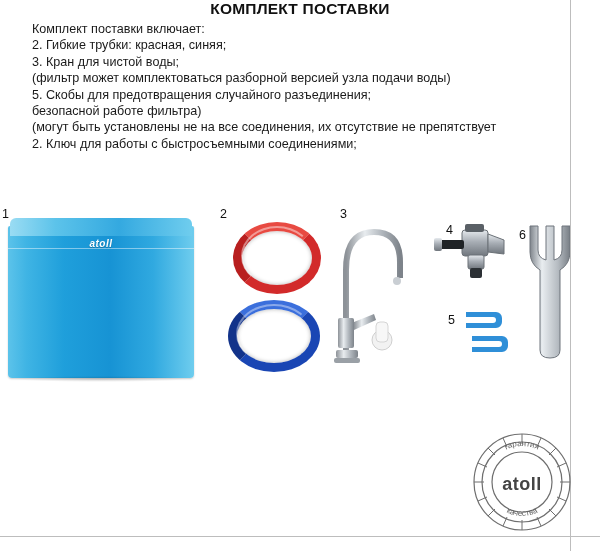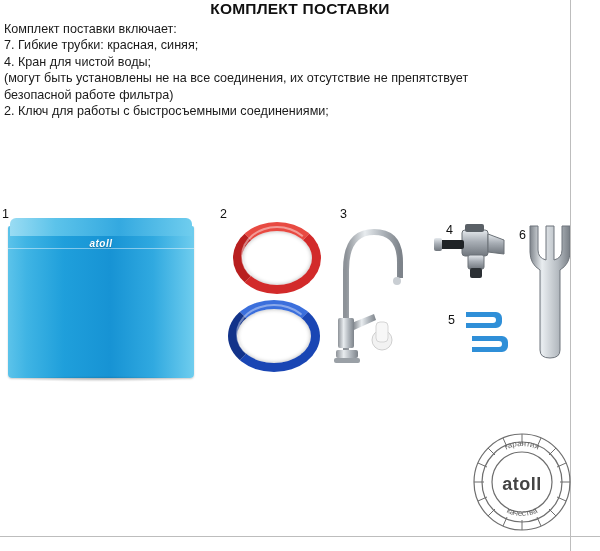--- a/index.html
+++ b/index.html
@@ -30,20 +30,21 @@
     position: absolute;
     top: 21px;
     left: 4px;
     width: 560px;
     font-size: 12.6px;
     line-height: 16.4px;
     color: #1a1a1a;
   }
   .textblock div {
     white-space: nowrap;
+    margin-left: 28px;
   }
   
   .num {
     position: absolute;
     font-size: 12.5px;
     color: #111;
   }
   
   .housing {
     position: absolute;
@@ -184,24 +185,26 @@
 </style>
 </head>
 <body>
 
 <div id="page">
 
   <div class="title">КОМПЛЕКТ ПОСТАВКИ</div>
 
   <div class="textblock">
     <div>Комплект поставки включает:</div>
-    <div>7. Гибкие трубки: красная, синяя;</div>
-    <div>4. Кран для чистой воды;</div>
+    <div>2. Гибкие трубки: красная, синяя;</div>
+    <div>3. Кран для чистой воды;</div>
+    <div>(фильтр может комплектоваться разборной версией узла подачи воды)</div>
+    <div>5. Скобы  для предотвращения случайного разъединения;</div>
+    <div>безопасной работе фильтра)</div>
     <div>(могут быть установлены не на все соединения, их отсутствие не препятствует</div>
-    <div>безопасной работе фильтра)</div>
     <div>2. Ключ для работы с быстросъемными соединениями;</div>
   </div>
 
   <div class="num" style="left:2px; top:207px;">1</div>
   <div class="num" style="left:220px; top:207px;">2</div>
   <div class="num" style="left:340px; top:207px;">3</div>
   <div class="num" style="left:446px; top:223px;">4</div>
   <div class="num" style="left:448px; top:313px;">5</div>
   <div class="num" style="left:519px; top:228px;">6</div>
 

